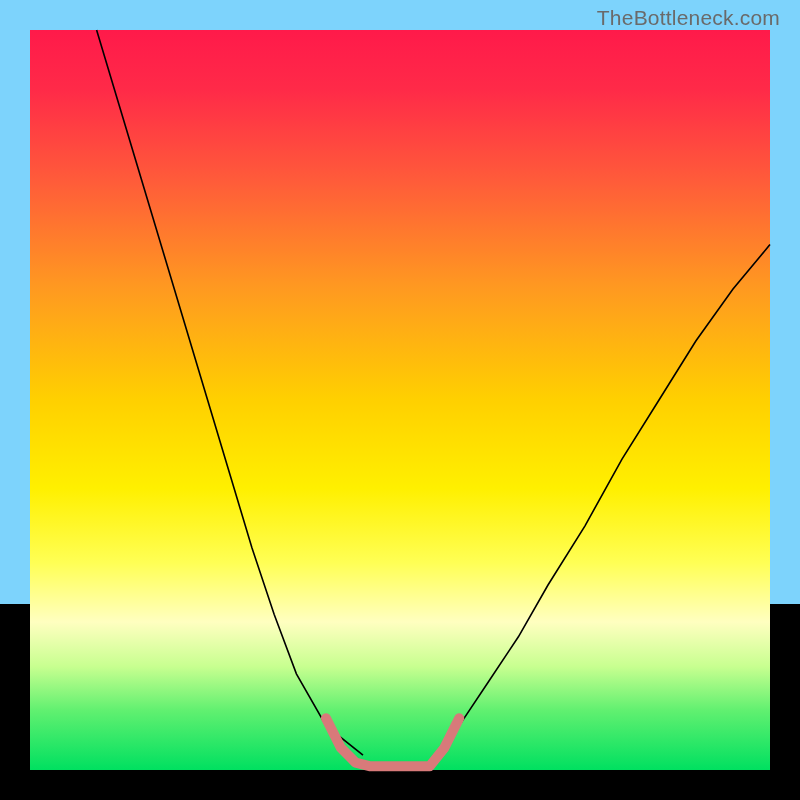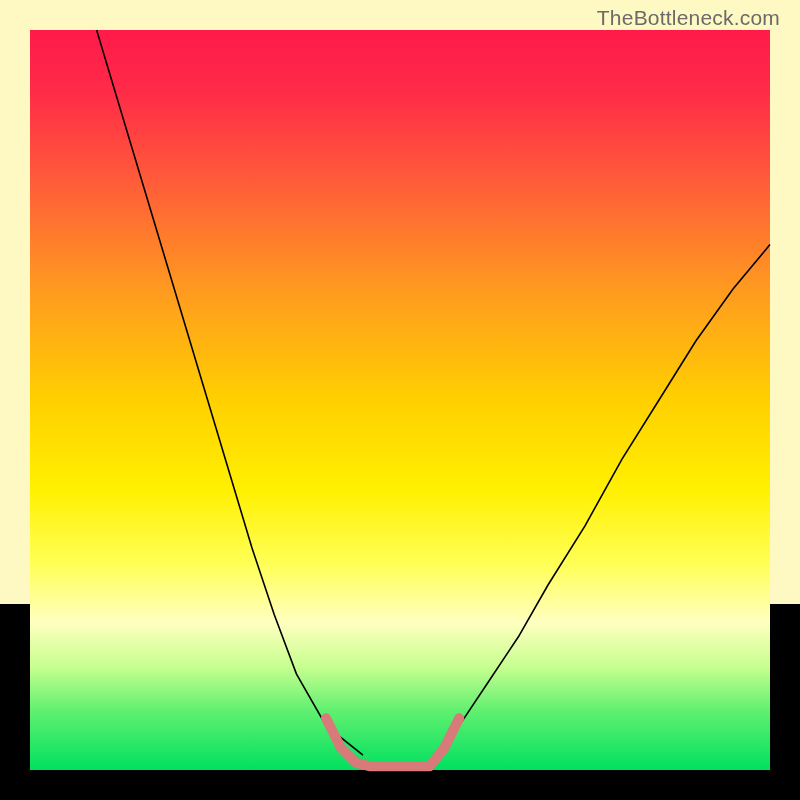--- a/index.html
+++ b/index.html
@@ -8,21 +8,21 @@
     width: 800px;
     height: 800px;
     background: #000;
     overflow: hidden;
     font-family: Arial, Helvetica, sans-serif;
   }
   .stage {
     position: relative;
     width: 800px;
     height: 604px;
-    background: #fef9c3;
+    background: #7dd3fc;
   }
   .watermark {
     position: absolute;
     top: 6px;
     right: 20px;
     color: #6a6a6a;
     font-size: 21px;
     font-weight: 500;
     letter-spacing: 0.2px;
     z-index: 50;

